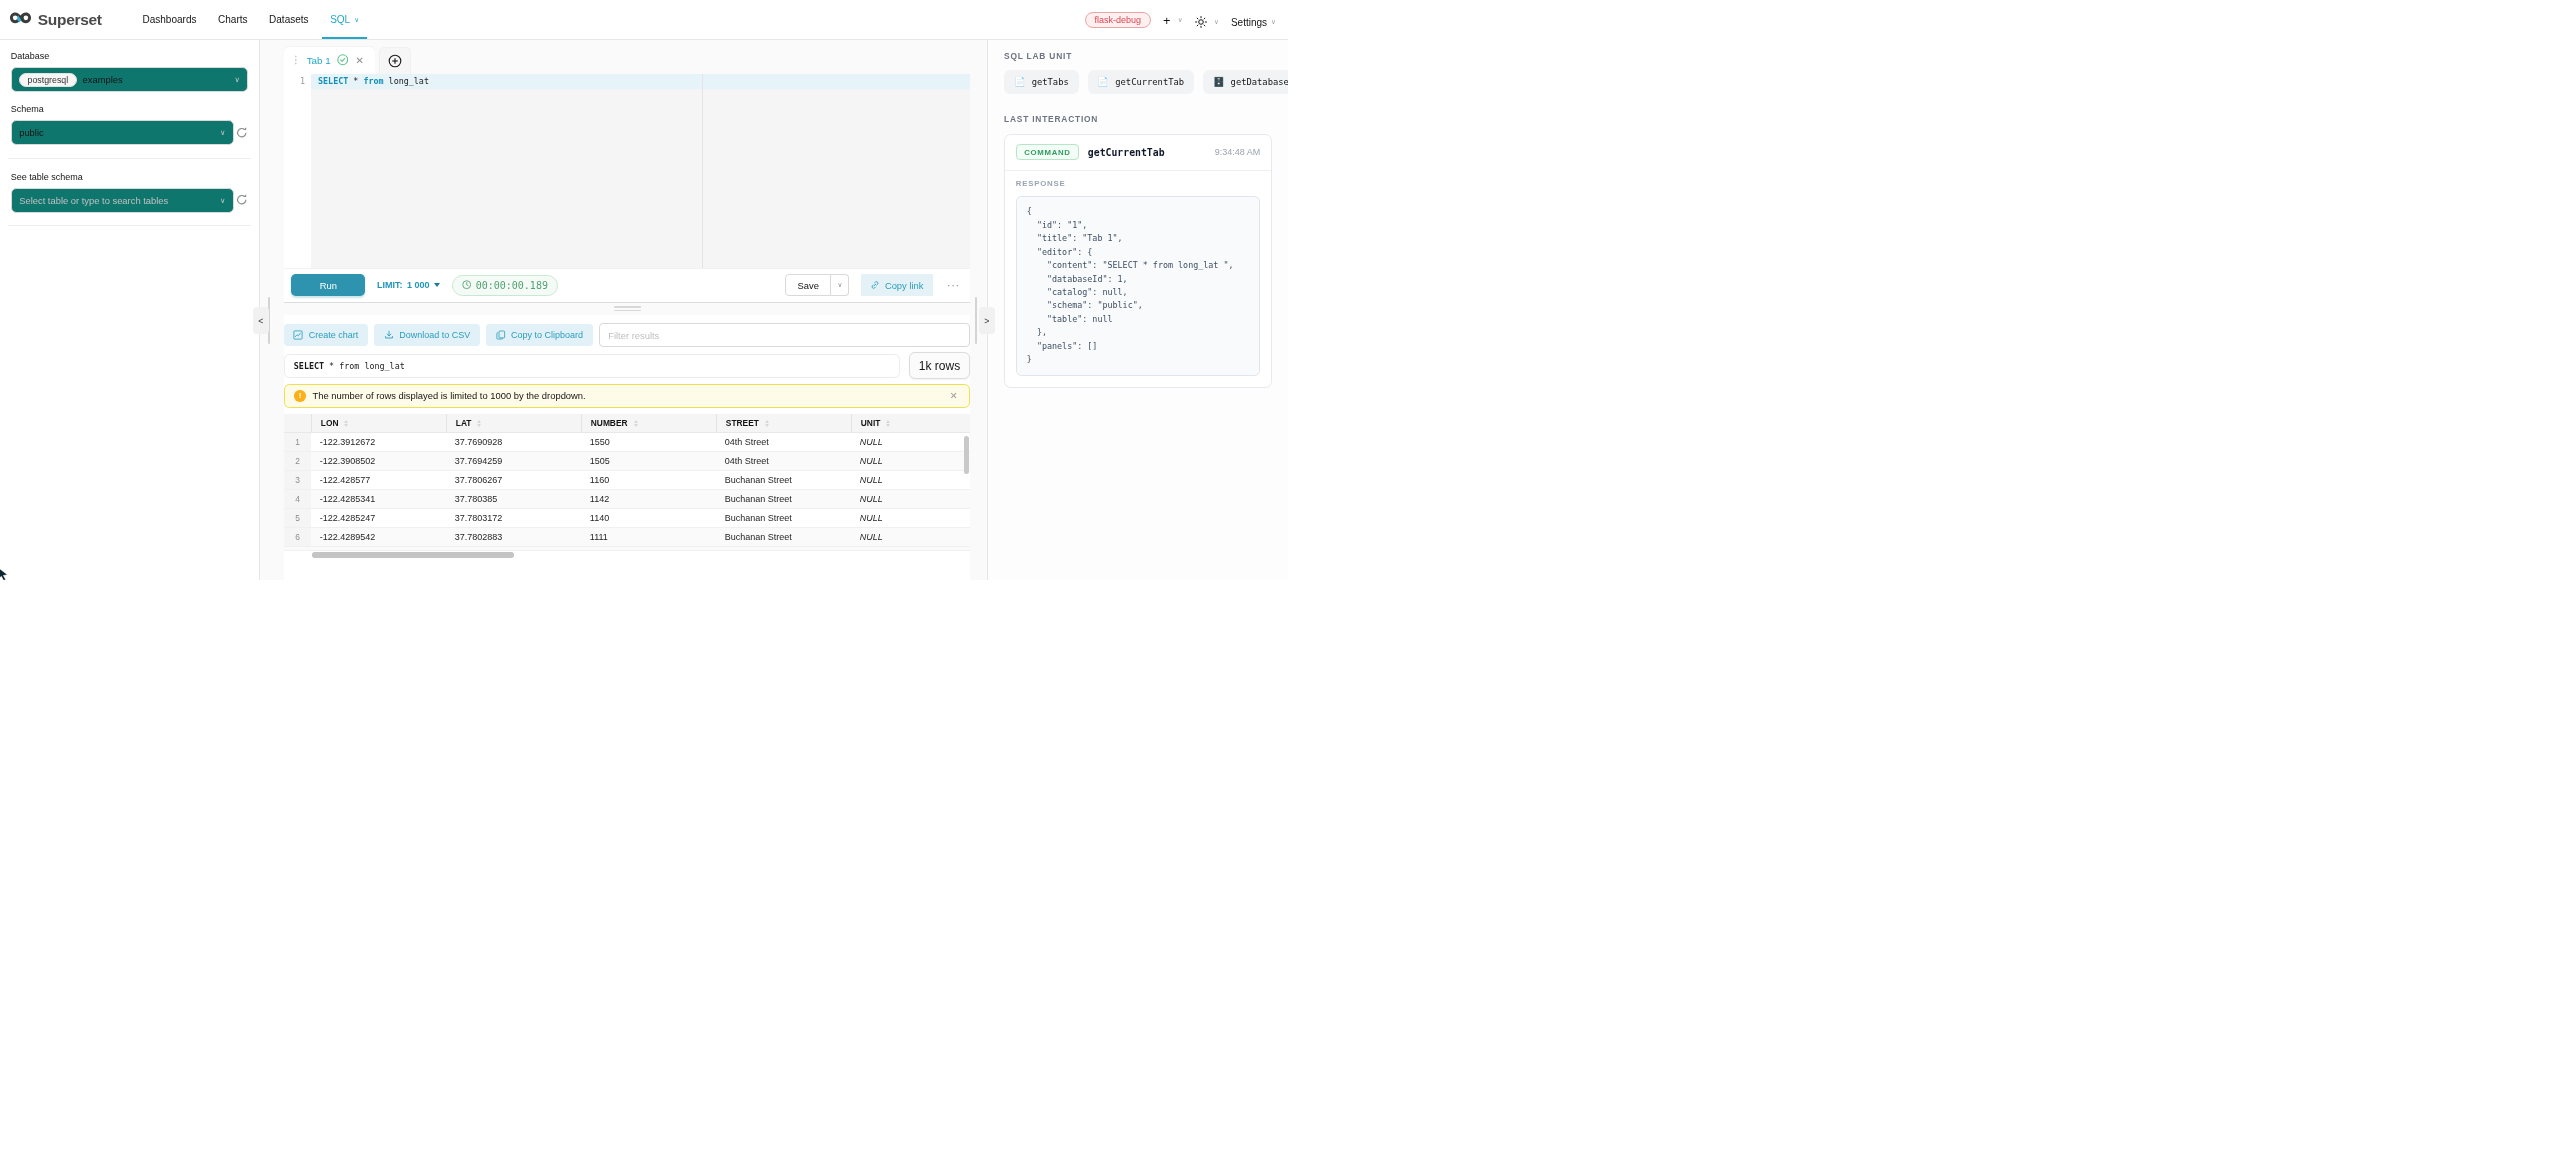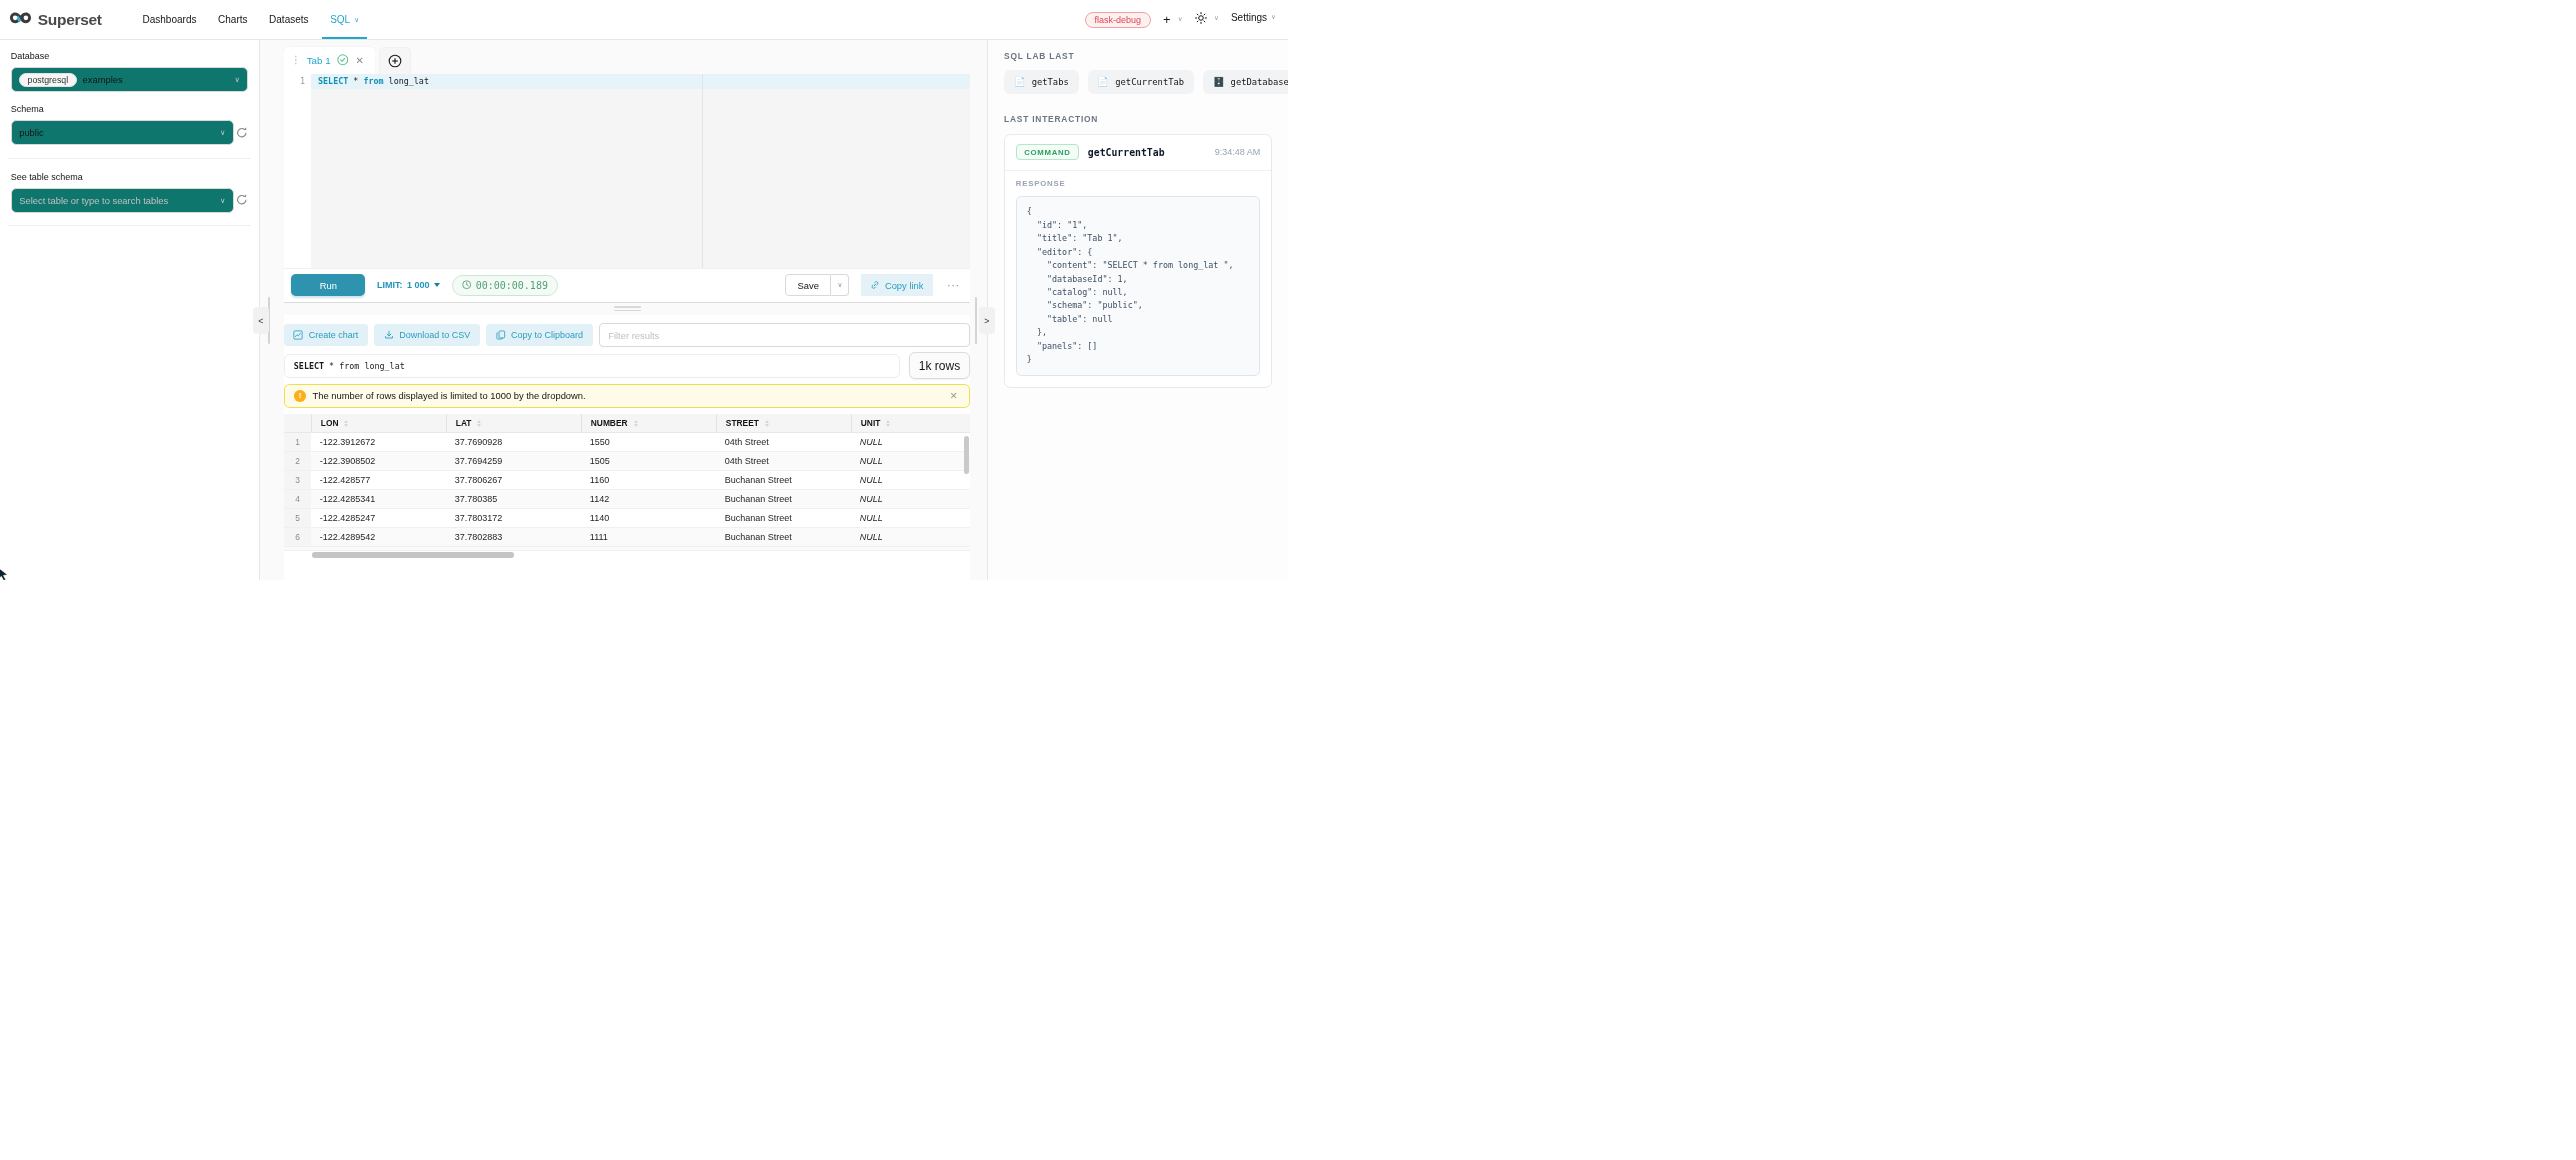--- a/index.html
+++ b/index.html
@@ -14,21 +14,21 @@
   .brand{display:flex;align-items:center;gap:5.4px;margin-right:30px;}
   .brand-name{font-size:15.5px;font-weight:bold;color:#4a4a4a;letter-spacing:-0.3px;}
   .nav-items{display:flex;align-items:center;height:100%;}
   .nav-item{height:100%;display:flex;align-items:center;padding:0 10.8px;font-size:10px;
     color:#141414;cursor:pointer;position:relative;}
   .nav-item.active{color:#20a7c9;}
   .nav-item.active::after{content:"";position:absolute;left:2.7px;right:2.7px;bottom:0;
     height:2px;background:#20a7c9;}
   .caret{font-size:6.7px;color:#9aa0a6;margin-left:4px;}
   .nav-item.active .caret{color:#20a7c9;}
-  .nav-right{margin-left:auto;display:flex;align-items:flex-start;gap:12px;}
+  .nav-right{margin-left:auto;display:flex;align-items:flex-end;gap:12px;}
   .env-badge{color:#e04355;background:#fdf1f0;border:0.7px solid #efa1a6;border-radius:8px;
     padding:2px 8.8px;font-size:9px;}
   .icon-btn{display:flex;align-items:center;gap:3.4px;cursor:pointer;font-size:12.8px;color:#141414;}
   .settings{font-size:10px;display:flex;align-items:center;cursor:pointer;}
   
   .content{display:flex;height:540px;position:relative;}
   
   .sidebar{width:260px;border-right:0.7px solid #e6e6e6;background:#fff;padding:10px 10.8px;flex:none;}
   .field-label{font-size:9px;margin:1.3px 0 6px;}
   .select{height:25px;border:0.7px solid #d9d9d9;border-radius:5.4px;display:flex;align-items:center;
@@ -455,21 +455,21 @@
           <div class="partial-row"></div>
           <div class="hscroll">
               <span class="thumb"></span>
             </div>
           <div class="vscroll-thumb"></div>
         </div>
       </div>
     </div>
 
     <div class="right-panel">
-      <div class="rp-heading">SQL LAB LAST</div>
+      <div class="rp-heading">SQL LAB UNIT</div>
       <div class="api-row">
         <button class="api-btn">
           <span class="api-icon">📄</span>
           <span>getTabs</span>
         </button>
         <button class="api-btn">
           <span class="api-icon">📄</span>
           <span>getCurrentTab</span>
         </button>
         <button class="api-btn">

